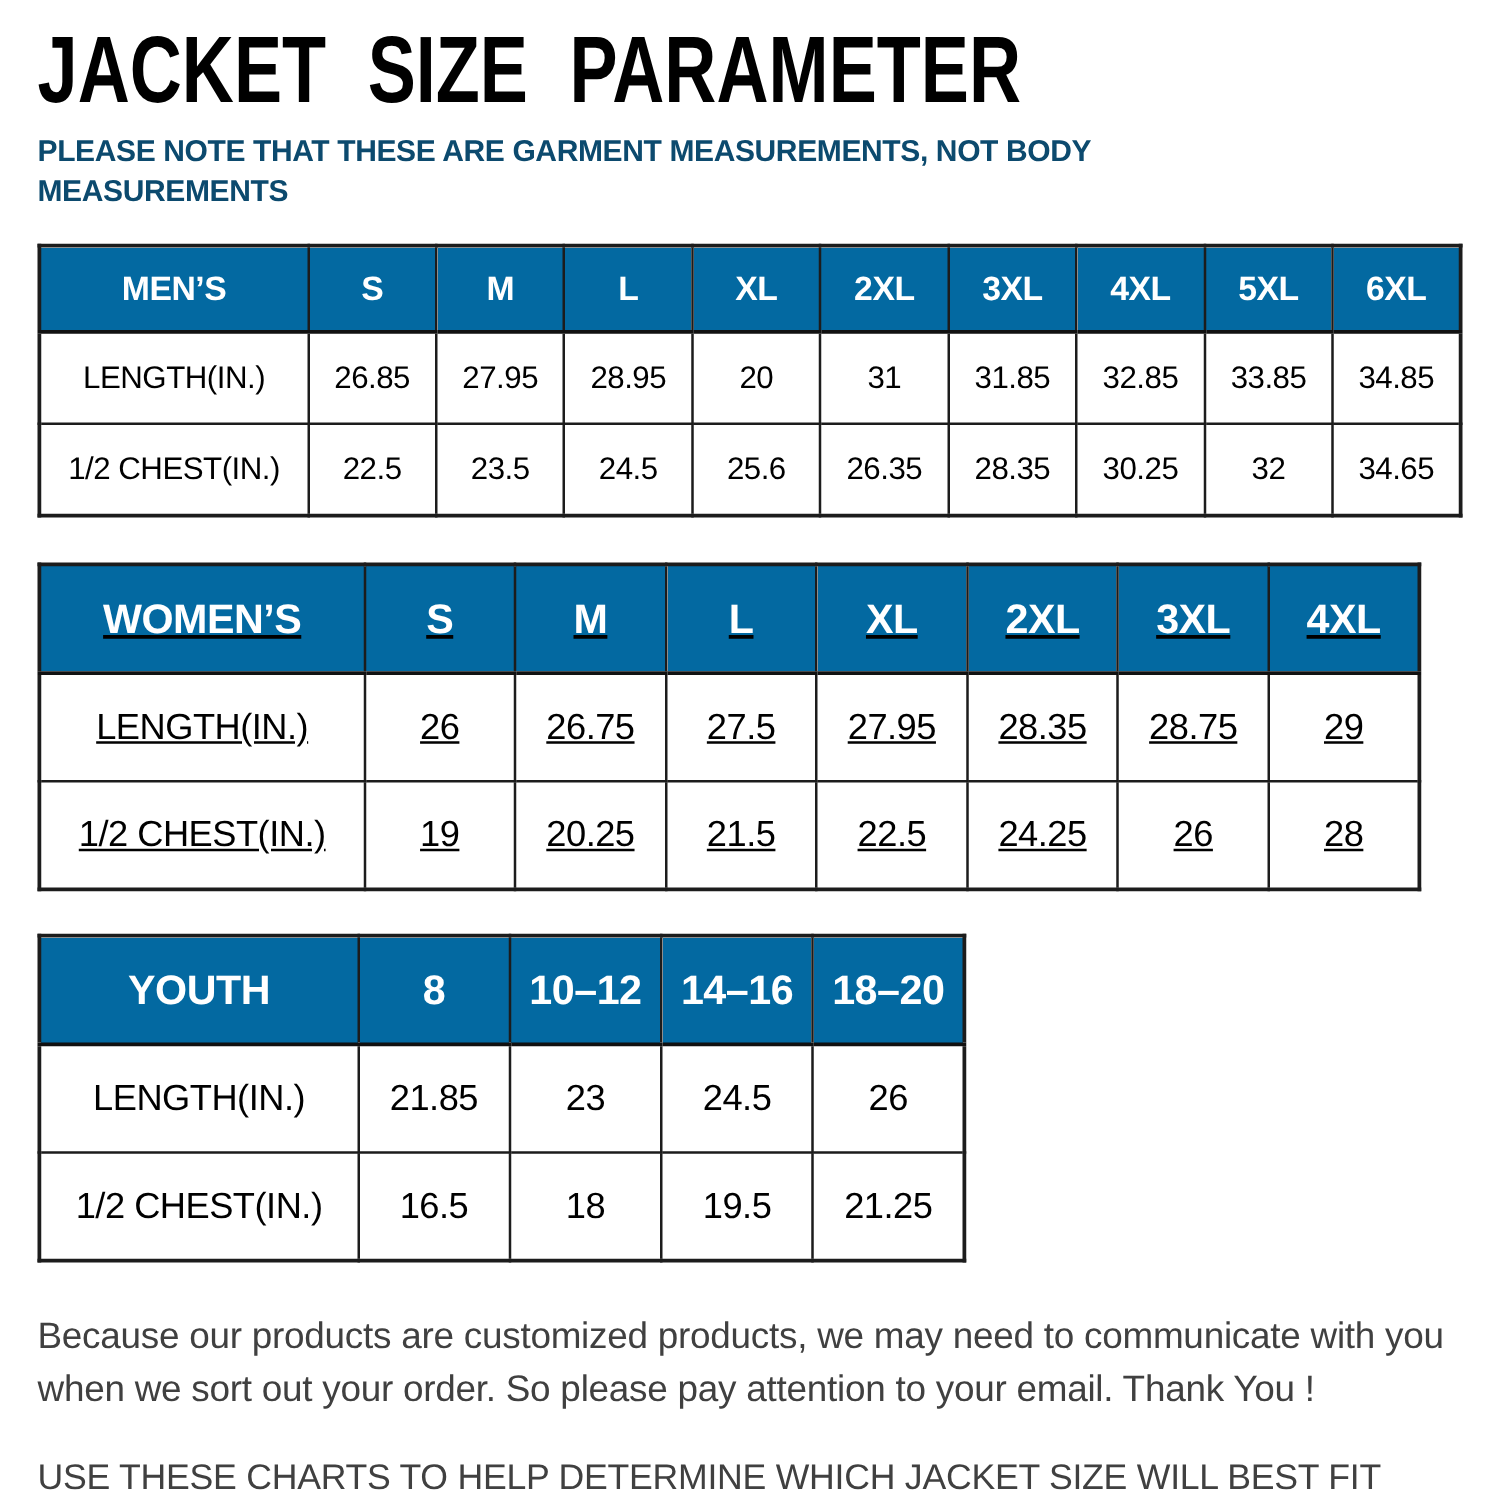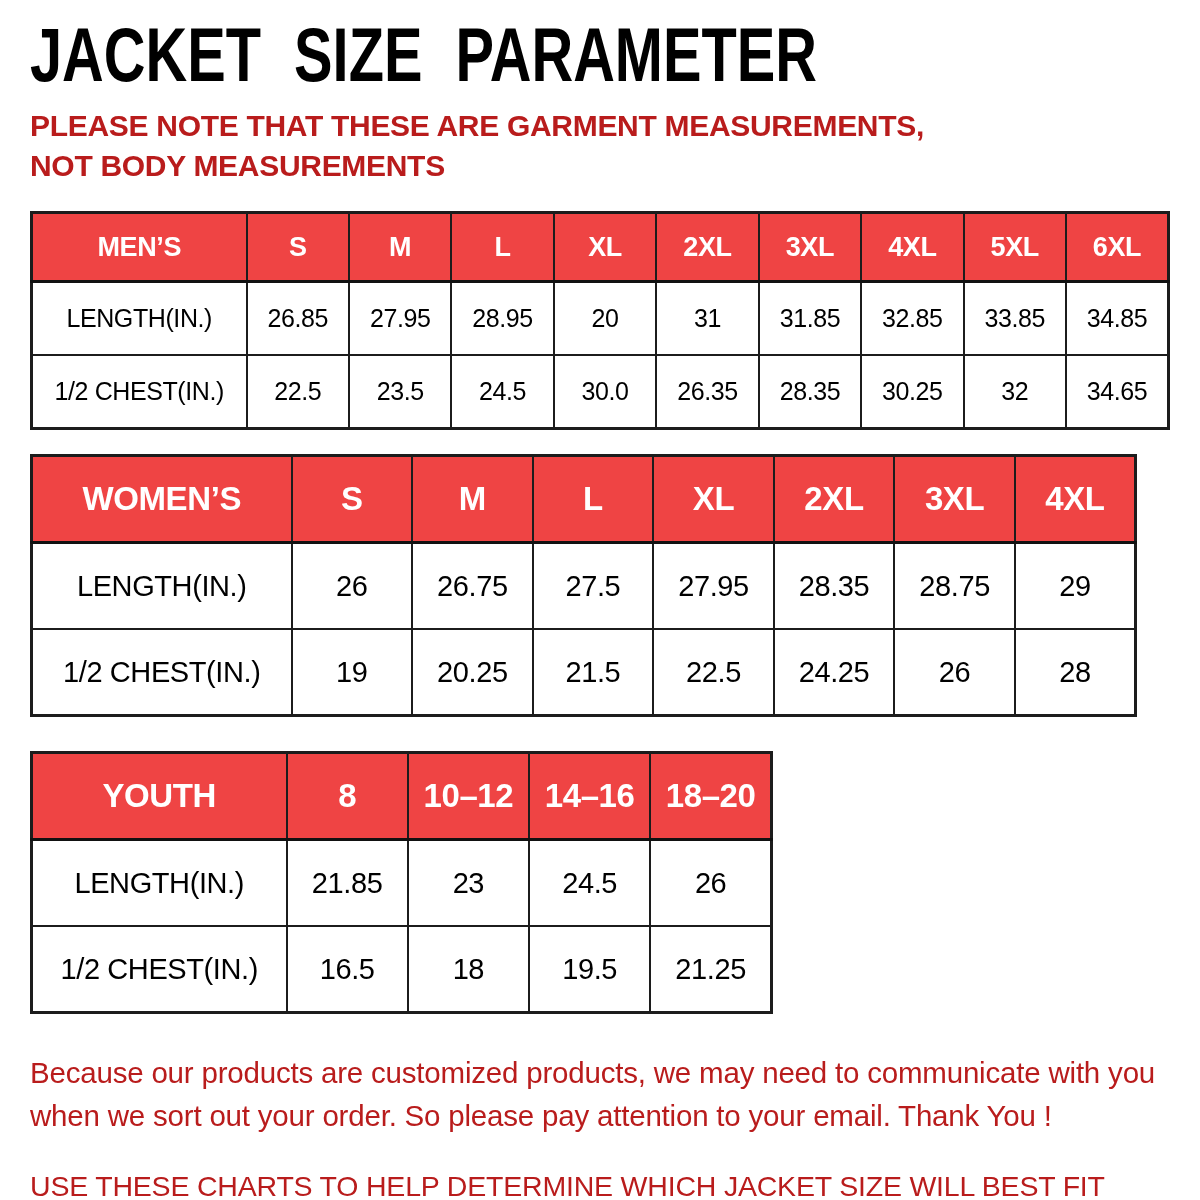--- a/index.html
+++ b/index.html
@@ -19,23 +19,23 @@
     word-spacing:22px;
     transform:scale(0.78,1.02);
     transform-origin:0 0;
     white-space:nowrap;
     margin:0;
     line-height:1.0;
   }
   .title-wrap{height:84px;}
   
   .subtitle{
-    color:#b91c1c;
+    color:#0c4a6e;
     font-weight:700;
-    font-size:30px;
+    font-size:24px;
     line-height:1.32;
     max-width:930px;
     letter-spacing:-0.3px;
     margin:4px 0 0 0;
   }
   
   .tbl{
     border-collapse:collapse;
     table-layout:fixed;
     border:3px solid #1c1c1c;
@@ -43,44 +43,44 @@
   }
   .tbl th,.tbl td{
     border:2px solid #1c1c1c;
     text-align:center;
     vertical-align:middle;
     padding:0;
     letter-spacing:-0.4px;
     overflow:hidden;
   }
   .tbl thead th{
-    background:#ef4444;
+    background:#0369a1;
     color:#ffffff;
     font-weight:700;
     border-bottom:3px solid #111111;
   }
   .tbl td{color:#000;text-align:center;}
   
   .men{width:1140px;}
   .men col.first{width:215px;}
   .men thead th{height:66px;font-size:27px;}
   .men td{height:71px;font-size:25px;}
   
-  .women{width:1107px;margin-top:24px;}
+  .women{width:1107px;margin-top:36px;text-decoration:underline;}
   .women col.first{width:260px;}
   .women thead th{height:84px;font-size:33px;}
   .women td{height:84px;font-size:29px;}
   
   .youth{width:743px;margin-top:34px;}
   .youth col.first{width:255px;}
   .youth thead th{height:84px;font-size:33px;}
   .youth td{height:84px;font-size:29px;}
   
   .footer-note{
-    color:#b91c1c;
+    color:#404040;
     font-size:29.5px;
     font-weight:400;
     line-height:1.45;
     max-width:1150px;
     margin:38px 0 0 0;
     letter-spacing:-0.2px;
   }
   .footer-note.second{
     margin-top:28px;
     font-size:28.5px;
@@ -134,21 +134,21 @@
           <td>31.85</td>
           <td>32.85</td>
           <td>33.85</td>
           <td>34.85</td>
         </tr>
         <tr>
           <td>1/2 CHEST(IN.)</td>
           <td>22.5</td>
           <td>23.5</td>
           <td>24.5</td>
-          <td>30.0</td>
+          <td>25.6</td>
           <td>26.35</td>
           <td>28.35</td>
           <td>30.25</td>
           <td>32</td>
           <td>34.65</td>
         </tr>
       </tbody>
     </table>
   </div>
 <div>

